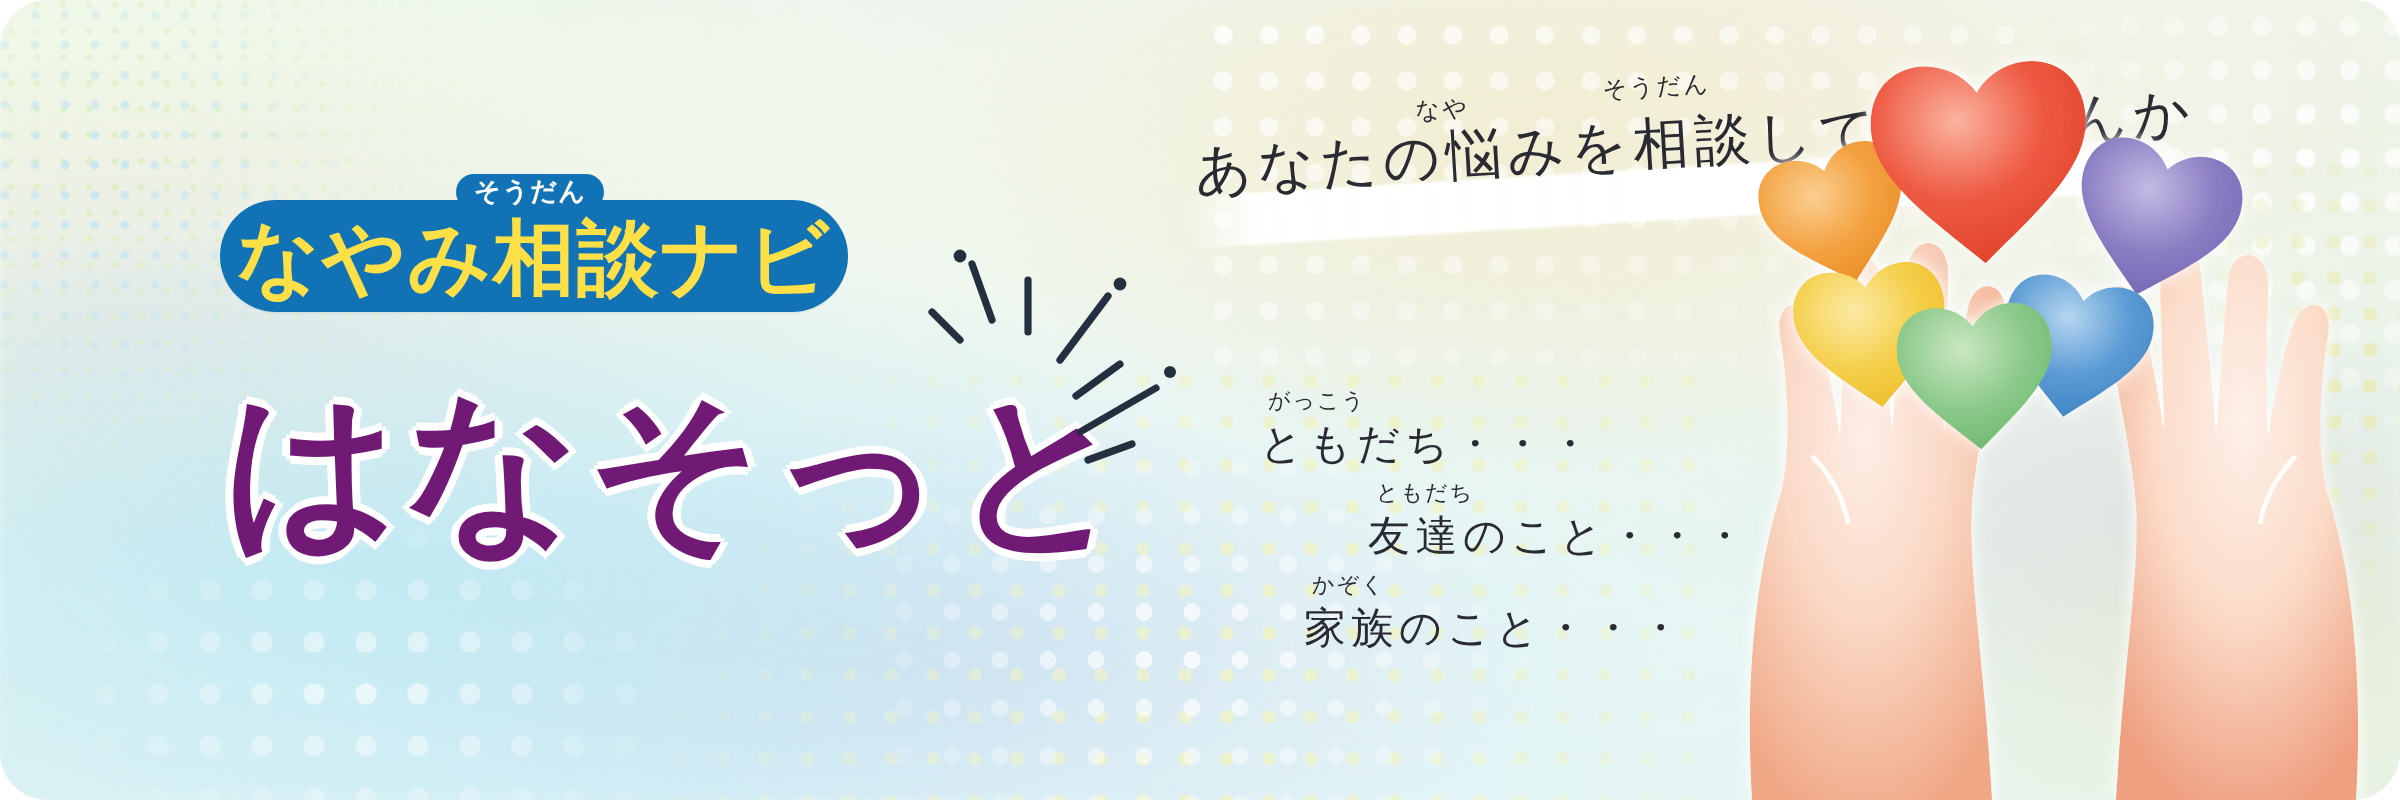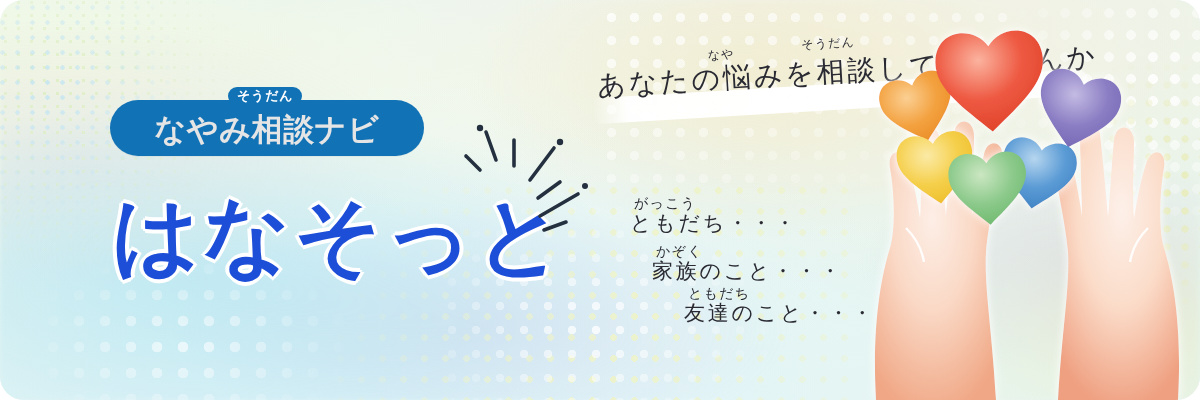--- a/index.html
+++ b/index.html
@@ -116,22 +116,22 @@
   .badge-wrap{position:absolute;left:110px;top:100px;}
   .badge{
     position:relative;
     display:flex;align-items:center;justify-content:center;
     width:314px;height:56px;
     background:#1272B6;
     border-radius:30px;
     box-shadow:0 1px 0 rgba(0,0,0,.04);
   }
   .badge-text{
-    color:#e5e5e5;
-    font-size:31px;
+    color:#fde047;
+    font-size:41px;
     font-weight:700;
     letter-spacing:.02em;
     line-height:1;
     white-space:nowrap;
     position:relative;top:1px;
   }
   .badge-ruby{
     position:absolute;
     left:118px;top:-13px;
     background:#1272B6;
@@ -145,21 +145,21 @@
     white-space:nowrap;
   }
 
   .main-title{
     position:absolute;
     left:112px;top:192px;
     font-size:86px;
     font-weight:700;
     line-height:1;
     letter-spacing:.035em;
-    color:#1d4ed8;
+    color:#701a75;
     white-space:nowrap;
     text-shadow:
       3px 0 0 #fff, -3px 0 0 #fff, 0 3px 0 #fff, 0 -3px 0 #fff,
       2px 2px 0 #fff, -2px 2px 0 #fff, 2px -2px 0 #fff, -2px -2px 0 #fff,
       4px 0 0 #fff, -4px 0 0 #fff, 0 4px 0 #fff, 0 -4px 0 #fff;
   }
 
   .burst{position:absolute;left:452px;top:122px;width:140px;height:120px;}
 
   
@@ -196,21 +196,21 @@
     position:absolute;
     color:#2A2A33;
     font-size:21px;
     letter-spacing:.13em;
     white-space:nowrap;
     line-height:1;
   }
   .topic .rb2{
     position:absolute;
     color:#2A2A33;
-    font-size:14px;
+    font-size:11px;
     letter-spacing:.09em;
     white-space:nowrap;
     line-height:1;
   }
   .topic-1 .tx{left:4px;top:16px;}
   .topic-1 .rb2{left:8px;top:0px;}
   .topic-2 .tx{left:58px;top:18px;}
   .topic-2 .rb2{left:62px;top:2px;}
   .topic-3 .tx{left:26px;top:20px;}
   .topic-3 .rb2{left:30px;top:4px;}
@@ -267,27 +267,27 @@
     <span class="headline-text">あなたの悩みを相談してみませんか</span>
     <span class="rb rb-naya">なや</span>
     <span class="rb rb-soudan">そうだん</span>
   </div>
 
   <div class="topics">
     <div class="topic topic-1">
       <span class="rb2">がっこう</span>
       <span class="tx">ともだち・・・</span>
     </div>
+    <div class="topic topic-2">
+      <span class="rb2">ともだち</span>
+      <span class="tx">友達のこと・・・</span>
+    </div>
     <div class="topic topic-3">
       <span class="rb2">かぞく</span>
       <span class="tx">家族のこと・・・</span>
-    </div>
-    <div class="topic topic-2">
-      <span class="rb2">ともだち</span>
-      <span class="tx">友達のこと・・・</span>
     </div>
   </div>
 
   <svg class="illus" viewBox="0 0 340 400">
     <defs>
       <radialGradient id="skinA" cx="45%" cy="35%" r="72%">
         <stop offset="0%" stop-color="#fdeee6"></stop>
         <stop offset="45%" stop-color="#fad9c6"></stop>
         <stop offset="100%" stop-color="#f0a785"></stop>
       </radialGradient>

